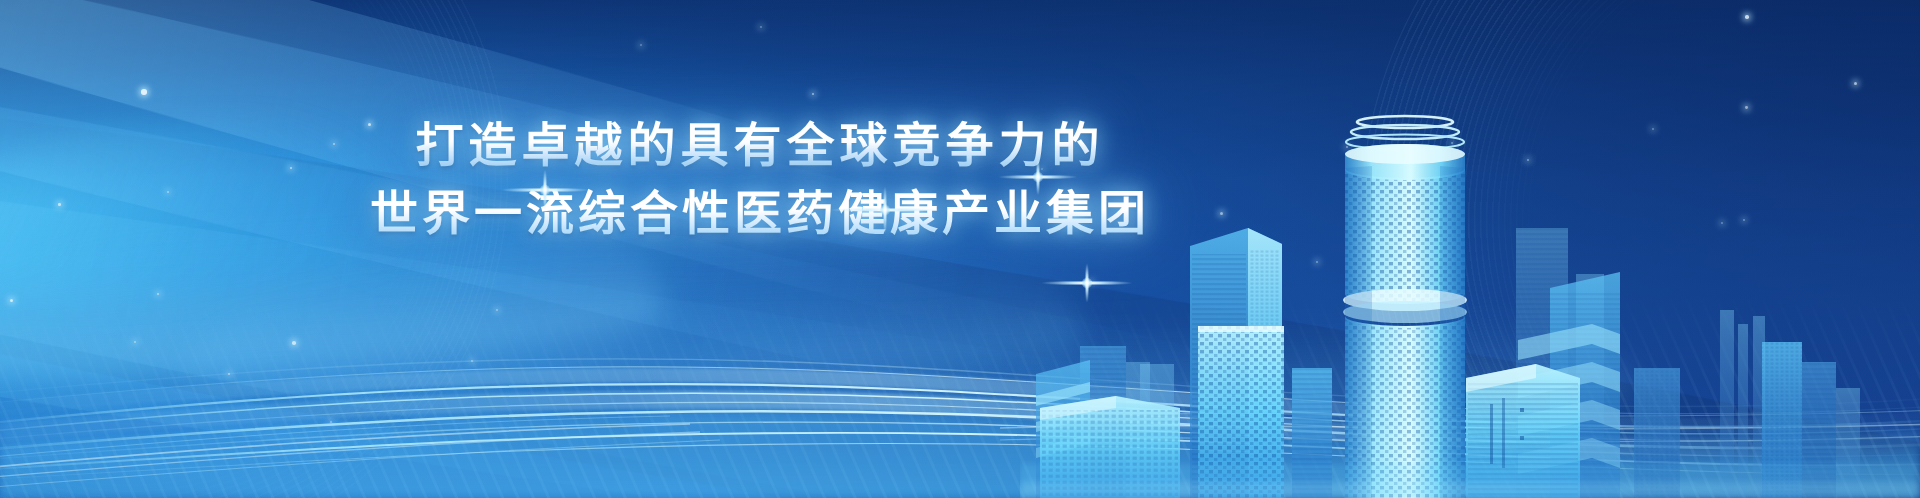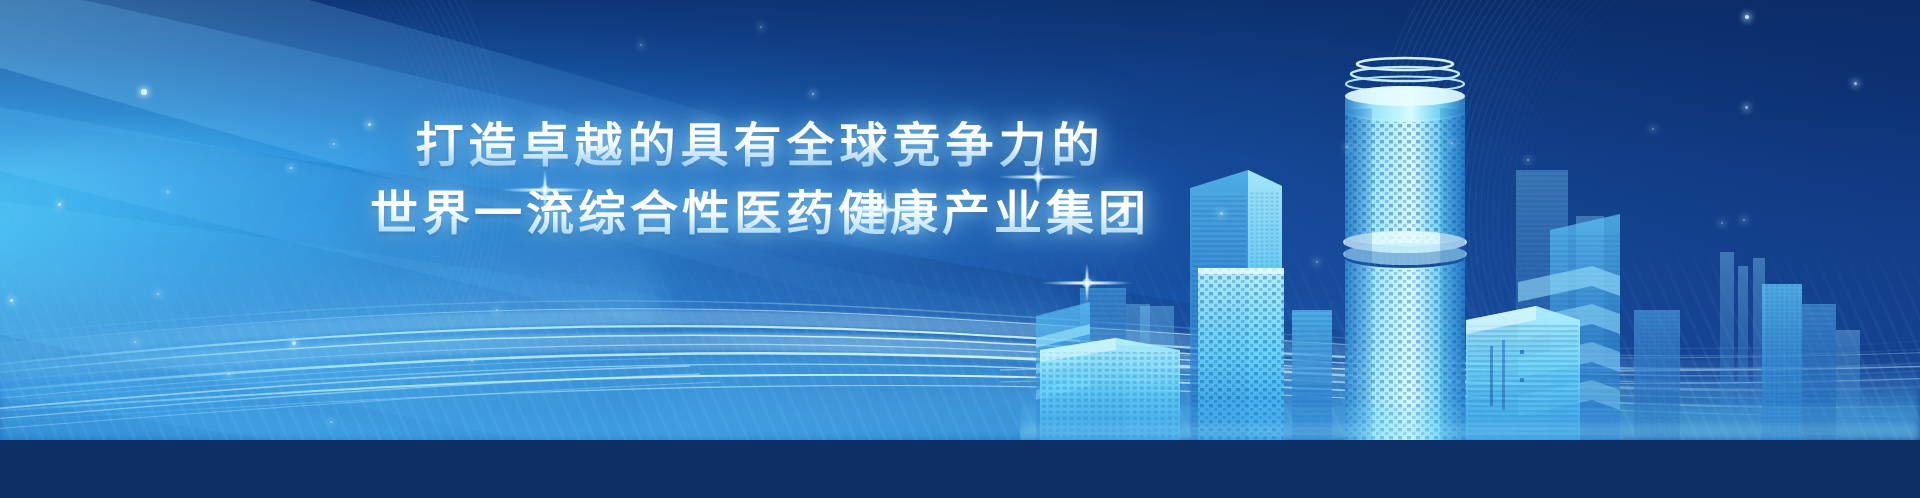--- a/index.html
+++ b/index.html
@@ -1,21 +1,21 @@
 <!DOCTYPE html>
 <html lang="zh-CN"><head>
 <meta charset="utf-8">
 <title>Corporate Banner</title>
 <style>
   html,body{margin:0;padding:0;background:#0d2f63;}
   *{box-sizing:border-box;}
 
   .banner{
     position:relative;
-    width:1920px;height:440px;
+    width:1920px;height:498px;
     overflow:hidden;
     font-family:Liberation Sans, sans-serif;
     background:#1757ab;
     isolation:isolate;
   }
 
   
   .layer{position:absolute;inset:0;pointer-events:none;}
 
   .bg-base{

